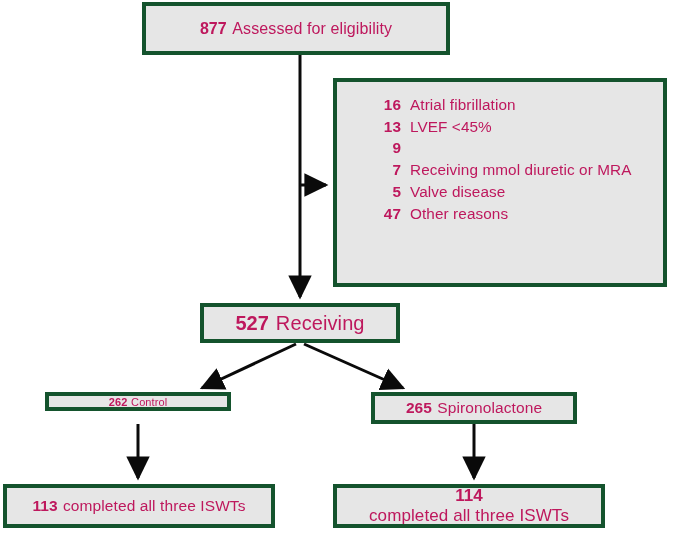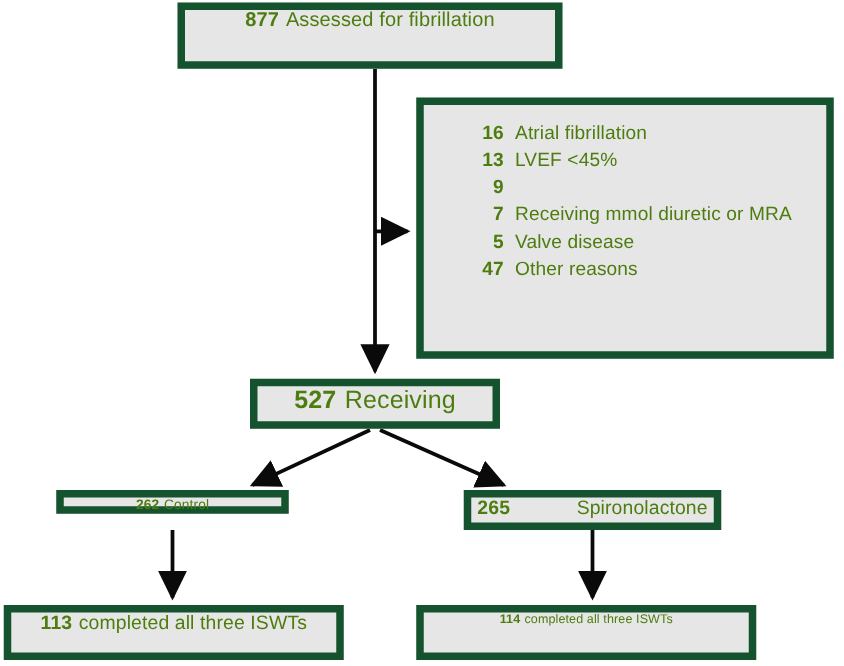--- a/index.html
+++ b/index.html
@@ -17,23 +17,24 @@
     width: 675px;
     height: 533px;
     background: #ffffff;
     overflow: hidden;
   }
   
   .box {
     position: absolute;
     box-sizing: border-box;
     background: #e6e6e6;
-    border: 6px solid #14532d;
+    border: 4px solid #14532d;
     display: flex;
-    color: #4d7c0f;
+    align-items: center;
+    color: #be185d;
     letter-spacing: 0.1px;
   }
   .box.center {
     justify-content: center;
   }
   .num {
     font-weight: bold;
   }
   .lbl {
     font-weight: normal;
@@ -100,36 +101,36 @@
     width: 186px;
     height: 19px;
     font-size: 11px;
   }
   #box-spiro {
     left: 371px;
     top: 392px;
     width: 206px;
     height: 32px;
     font-size: 15.5px;
-    gap: 24px;
   }
   
   #box-out-control {
     left: 3px;
     top: 484px;
     width: 272px;
     height: 44px;
     font-size: 15.5px;
   }
   #box-out-spiro {
     left: 333px;
     top: 484px;
     width: 272px;
     height: 44px;
-    font-size: 10px;
+    font-size: 17px;
+    flex-direction: column;
   }
 
   
   #connectors {
     position: absolute;
     left: 0;
     top: 0;
     width: 675px;
     height: 533px;
     pointer-events: none;
@@ -156,21 +157,21 @@
     <line x1="304" y1="344" x2="403" y2="388" stroke="#0a0a0a" stroke-width="3" marker-end="url(#ah)"></line>
 
     <line x1="138" y1="424" x2="138" y2="478" stroke="#0a0a0a" stroke-width="3" marker-end="url(#ah)"></line>
 
     <line x1="474" y1="424" x2="474" y2="478" stroke="#0a0a0a" stroke-width="3" marker-end="url(#ah)"></line>
   </svg>
 
   <div class="box center" id="box-assessed">
     <span class="num">877</span>
     <span class="gap"></span>
-    <span class="lbl">Assessed for fibrillation</span>
+    <span class="lbl">Assessed for eligibility</span>
   </div>
 
   <div class="box" id="box-excluded">
     <ul>
       <li>
         <span class="n">16</span>
         <span class="t">Atrial fibrillation</span>
       </li>
       <li>
         <span class="n">13</span>

